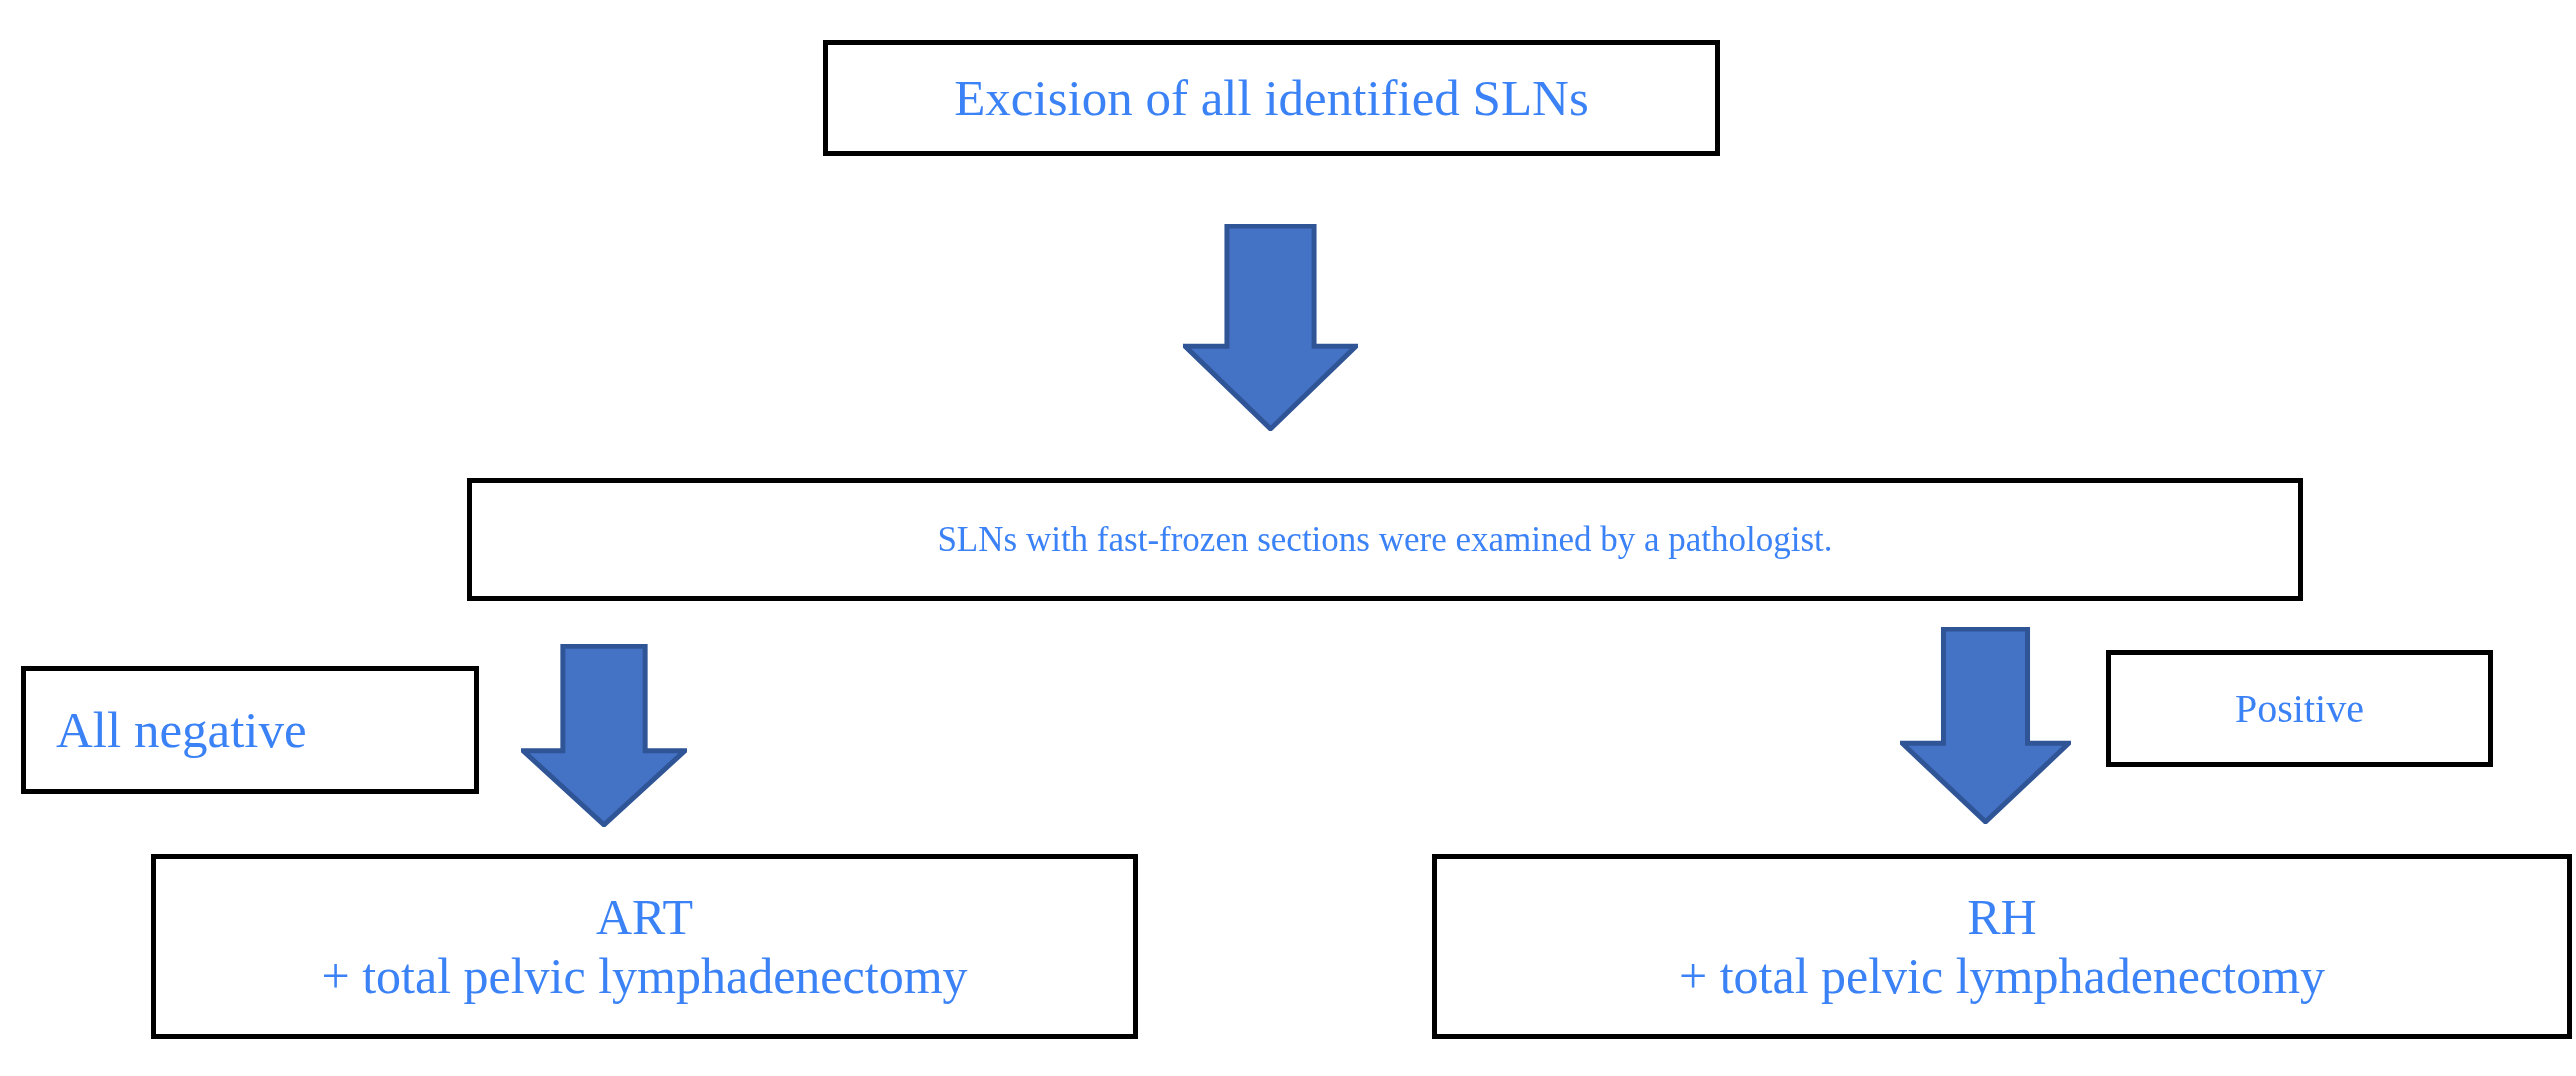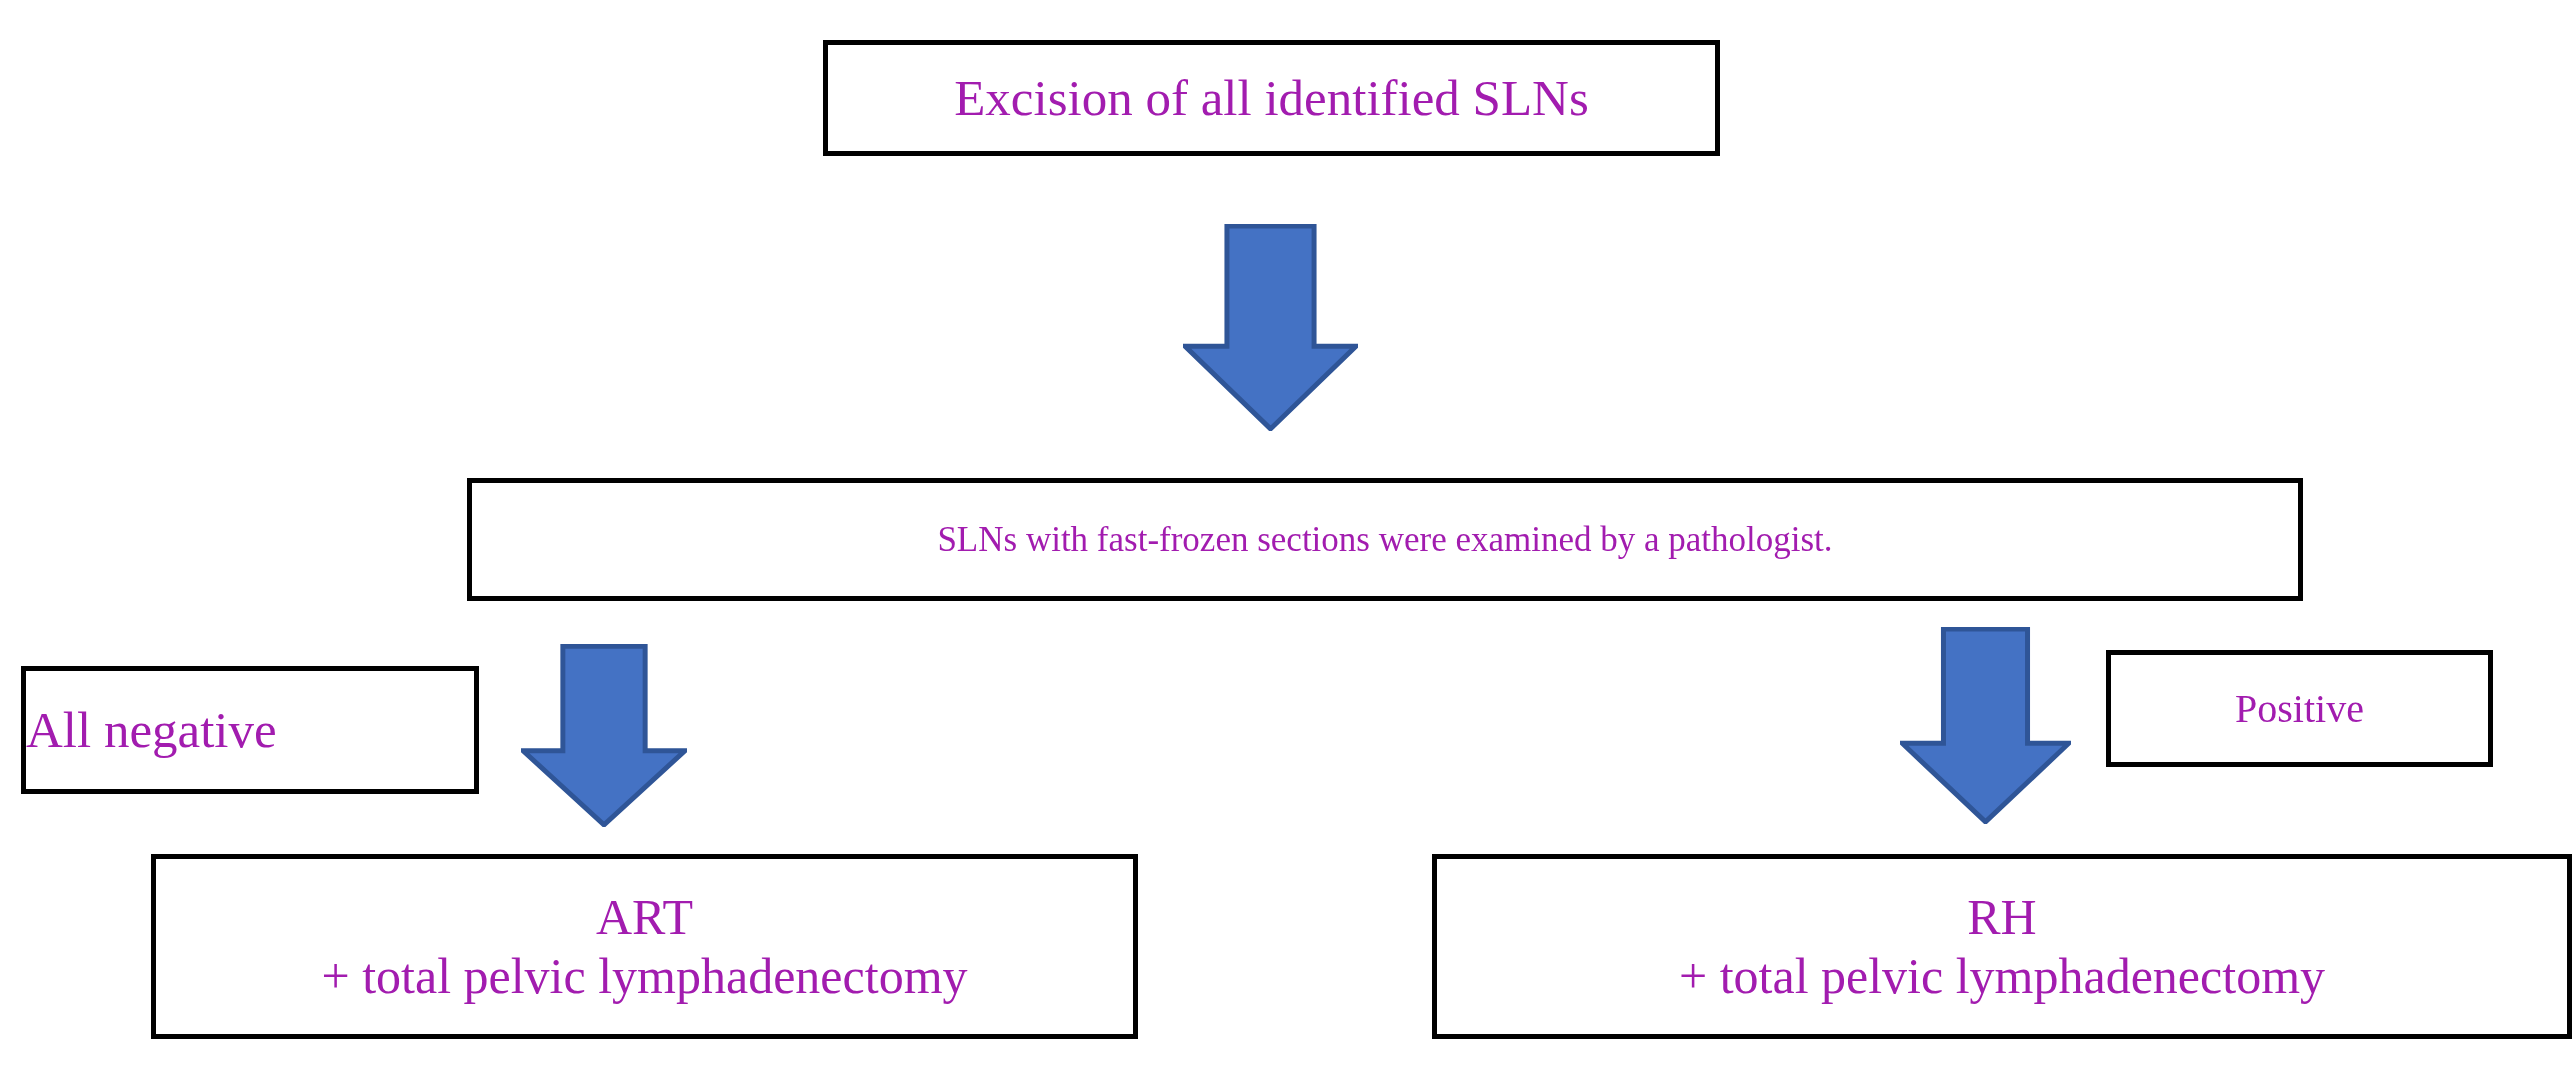--- a/index.html
+++ b/index.html
@@ -24,21 +24,21 @@
     position: absolute;
     box-sizing: border-box;
     background: #ffffff;
     border: 5px solid #000000;
     display: flex;
     flex-direction: column;
     align-items: center;
     justify-content: center;
     text-align: center;
     line-height: 1.18;
-    color: #a21caf;
+    color: #3b82f6;
     white-space: nowrap;
   }
 
   .node .line {
     display: block;
   }
 
   
   #node-excision {
     left: 823px;  top: 40px;
@@ -50,20 +50,21 @@
     left: 467px;   top: 478px;
     width: 1836px; height: 123px;
     font-size: 35px;
   }
 
   #node-all-negative {
     left: 21px;    top: 666px;
     width: 458px;  height: 128px;
     font-size: 51px;
     align-items: flex-start;
+    padding-left: 30px;
   }
 
   #node-positive {
     left: 2106px;  top: 650px;
     width: 387px;  height: 117px;
     font-size: 40px;
   }
 
   #node-art {
     left: 151px;   top: 854px;

